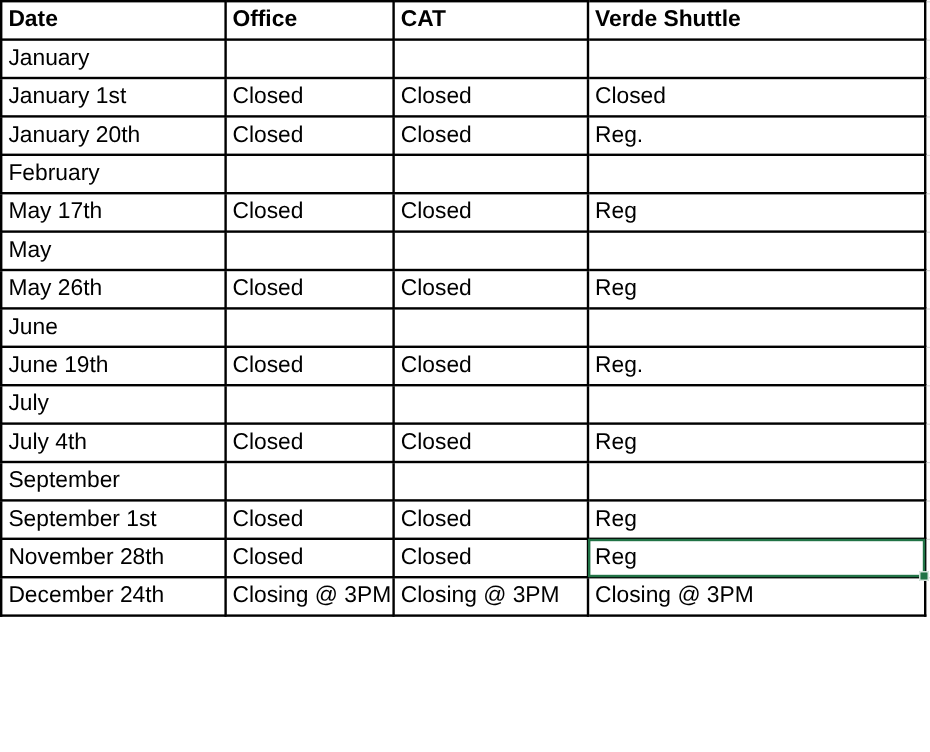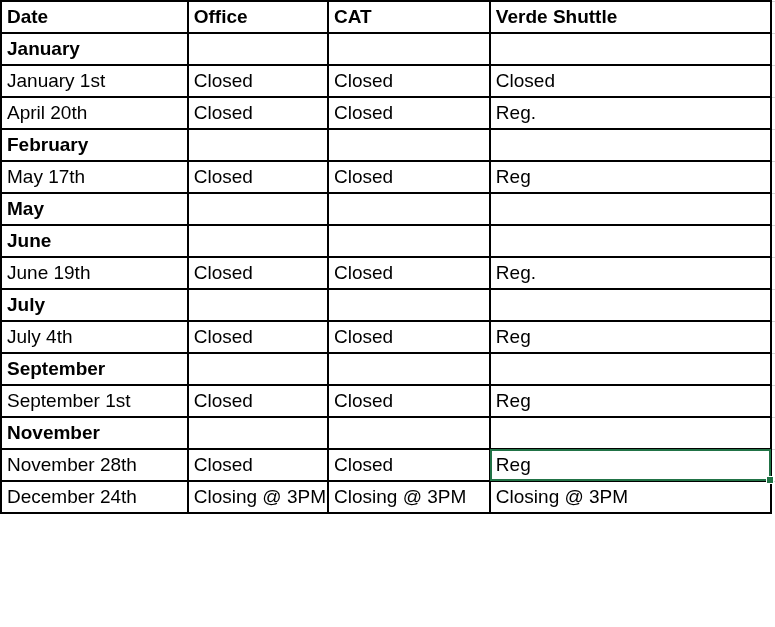--- a/index.html
+++ b/index.html
@@ -33,21 +33,21 @@
     text-align: left;
     vertical-align: middle;
     overflow: hidden;
     white-space: nowrap;
     font-weight: normal;
   }
 
   thead tr { height: 16px; }
   th { font-weight: bold; }
 
-  tr.month td.date { font-weight: bold; }
+  tr.month td.date { font-weight: normal; }
 
   
   th.stub, td.stub {
     border: none;
     border-left: 2px solid #000000;
     border-top: 1px solid #d6d6d6;
     padding: 0;
   }
 
   
@@ -100,21 +100,21 @@
           <td class="stub"></td>
         </tr>
         <tr class="day">
           <td class="date">January 1st</td>
           <td class="office">Closed</td>
           <td class="cat">Closed</td>
           <td class="verde">Closed</td>
           <td class="stub"></td>
         </tr>
         <tr class="day">
-          <td class="date">April 20th</td>
+          <td class="date">January 20th</td>
           <td class="office">Closed</td>
           <td class="cat">Closed</td>
           <td class="verde">Reg.</td>
           <td class="stub"></td>
         </tr>
         <tr class="month">
           <td class="date">February</td>
           <td class="office"></td>
           <td class="cat"></td>
           <td class="verde"></td>
@@ -127,20 +127,27 @@
           <td class="verde">Reg</td>
           <td class="stub"></td>
         </tr>
         <tr class="month">
           <td class="date">May</td>
           <td class="office"></td>
           <td class="cat"></td>
           <td class="verde"></td>
           <td class="stub"></td>
         </tr>
+        <tr class="day">
+          <td class="date">May 26th</td>
+          <td class="office">Closed</td>
+          <td class="cat">Closed</td>
+          <td class="verde">Reg</td>
+          <td class="stub"></td>
+        </tr>
         <tr class="month">
           <td class="date">June</td>
           <td class="office"></td>
           <td class="cat"></td>
           <td class="verde"></td>
           <td class="stub"></td>
         </tr>
         <tr class="day">
           <td class="date">June 19th</td>
           <td class="office">Closed</td>
@@ -167,27 +174,20 @@
           <td class="office"></td>
           <td class="cat"></td>
           <td class="verde"></td>
           <td class="stub"></td>
         </tr>
         <tr class="day">
           <td class="date">September 1st</td>
           <td class="office">Closed</td>
           <td class="cat">Closed</td>
           <td class="verde">Reg</td>
-          <td class="stub"></td>
-        </tr>
-        <tr class="month">
-          <td class="date">November</td>
-          <td class="office"></td>
-          <td class="cat"></td>
-          <td class="verde"></td>
           <td class="stub"></td>
         </tr>
         <tr class="day">
           <td class="date">November 28th</td>
           <td class="office">Closed</td>
           <td class="cat">Closed</td>
           <td class="verde selected">Reg<div class="sel-border"></div><div class="fill-handle"></div></td>
           <td class="stub"></td>
         </tr>
         <tr class="day">

